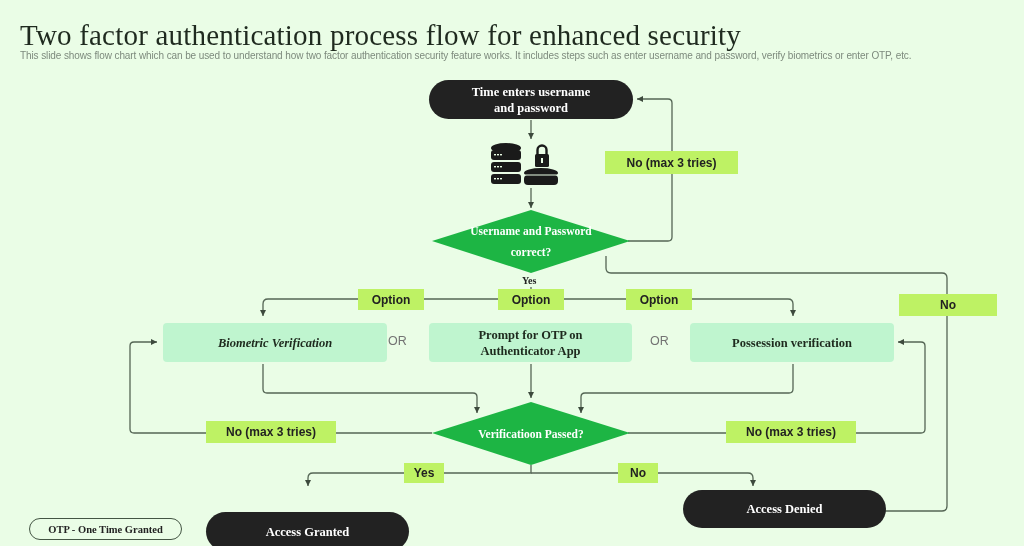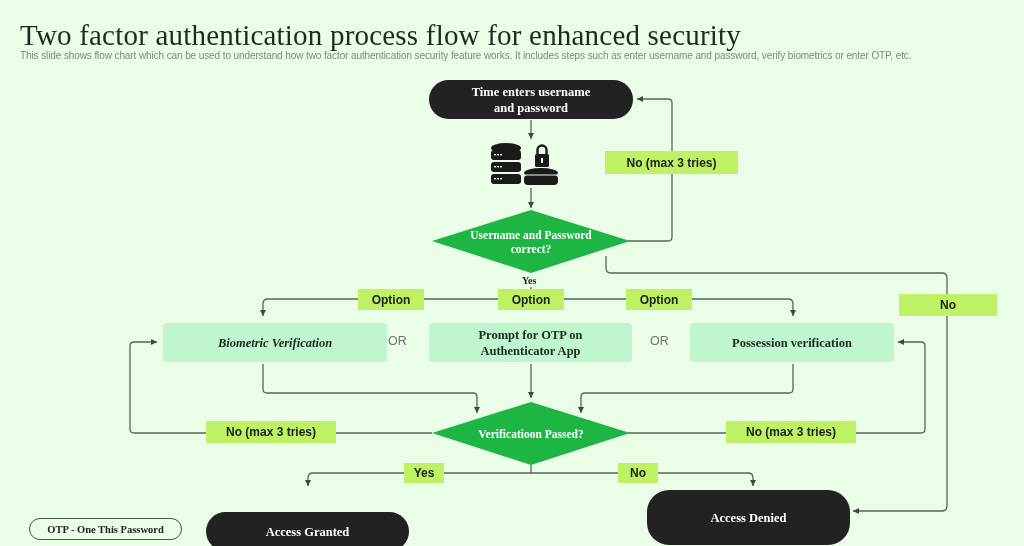--- a/index.html
+++ b/index.html
@@ -41,21 +41,21 @@
       position: absolute; background: #bef264; color: #222;
       font-weight: bold; font-size: 12px; text-align: center;
       display: flex; align-items: center; justify-content: center;
     }
     .or {
       position: absolute; font-weight: normal; font-size: 12.5px; color: #737373;
     }
     .diamond-text {
       position: absolute; color: #ffffff;
       font-family: "Liberation Serif", serif; font-weight: bold;
-      font-size: 11.5px; text-align: center; line-height: 14px;
+      font-size: 11.5px; text-align: center; line-height: 21px;
       display: flex; align-items: center; justify-content: center;
     }
     .yes-small {
       position: absolute; font-family: "Liberation Serif", serif;
       font-weight: bold; font-size: 10px; color: #222;
     }
     .legend {
       position: absolute; left: 29px; top: 518px; width: 151px; height: 20px;
       border: 1.3px solid #445544; border-radius: 12px;
       font-family: "Liberation Serif", serif; font-weight: bold;
@@ -133,21 +133,21 @@
     <rect x="4" y="36" width="2" height="1.4"></rect>
       <rect x="7" y="36" width="2" height="1.4"></rect>
       <rect x="10" y="36" width="2" height="1.4"></rect>
     <rect x="51" y="16" width="2" height="5"></rect>
     <rect x="34" y="32.5" width="34" height="1"></rect>
   </g>
 </svg>
 
 <div class="pill" style="left:429px; top:80px; width:204px; height:39px; padding:0 40px; box-sizing:border-box;">Time enters username and password</div>
 <div class="pill" style="left:206px; top:512px; width:203px; height:39px;">Access Granted</div>
-<div class="pill" style="left:647px; top:490px; width:203px; height:55px;text-align:right;">Access Denied</div>
+<div class="pill" style="left:683px; top:490px; width:203px; height:38px;text-align:right;">Access Denied</div>
 
 <div class="diamond-text" style="left:470px; top:226px; width:122px; height:32px;">Username and Password correct?</div>
 <div class="yes-small" style="left:522px; top:275px;">Yes</div>
 <div class="diamond-text" style="left:455px; top:426px; width:152px; height:16px;">Verificatioon  Passed?</div>
 
 <div class="box" style="left:163px; top:323px; width:224px; height:39px;font-style:italic;">Biometric  Verification</div>
 <div class="box" style="left:429px; top:323px; width:203px; height:39px; padding:0 40px; box-sizing:border-box;">Prompt  for OTP on Authenticator  App</div>
 <div class="box" style="left:690px; top:323px; width:204px; height:39px;">Possession verification</div>
 
 <div class="or" style="left:388px; top:334px;">OR</div>
@@ -156,13 +156,13 @@
 <div class="label" style="left:605px; top:151px; width:133px; height:23px;">No (max 3 tries)</div>
 <div class="label" style="left:358px; top:289px; width:66px; height:21px;">Option</div>
 <div class="label" style="left:498px; top:289px; width:66px; height:21px;">Option</div>
 <div class="label" style="left:626px; top:289px; width:66px; height:21px;">Option</div>
 <div class="label" style="left:899px; top:294px; width:98px; height:22px;">No</div>
 <div class="label" style="left:206px; top:421px; width:130px; height:22px;">No (max 3 tries)</div>
 <div class="label" style="left:726px; top:421px; width:130px; height:22px;">No (max 3 tries)</div>
 <div class="label" style="left:404px; top:463px; width:40px; height:20px;">Yes</div>
 <div class="label" style="left:618px; top:463px; width:40px; height:20px;">No</div>
 
-<div class="legend">OTP - One This Password</div>
+<div class="legend">OTP - One Time Granted</div>
 
 </body></html>

